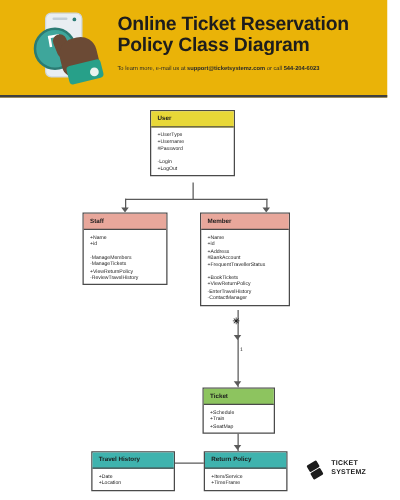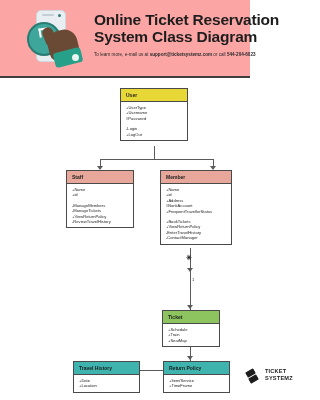--- a/index.html
+++ b/index.html
@@ -6,22 +6,22 @@
   html, body {
     width: 310px; height: 400px;
     font-family: "Liberation Sans", sans-serif;
     background: #ffffff;
     overflow: hidden;
   }
   #page { position: relative; width: 310px; height: 400px; background: #ffffff; }
 
   
   .header {
-    position: absolute; left: 0; top: 0; width: 250px; height: 78px;
-    background: #fca5a5;
+    position: absolute; left: 0; top: 0; width: 310px; height: 78px;
+    background: #eab308;
     border-bottom: 2px solid #3f3f3f;
   }
   .header-art { position: absolute; left: 22px; top: 8px; width: 66px; height: 64px; }
   .phone-body {
     position: absolute; left: 14px; top: 2px; width: 30px; height: 52px;
     background: #e9eef2; border: 1.5px solid #cfd8de; border-radius: 5px;
   }
   .phone-speaker {
     position: absolute; left: 20px; top: 6px; width: 12px; height: 2px;
     background: #c3ced6; border-radius: 1px;
@@ -140,21 +140,21 @@
       <div class="big-circle"></div>
       <div class="circle-notch"></div>
       <div class="finger"></div>
       <div class="hand"></div>
       <div class="cuff"></div>
       <div class="cuff-dot"></div>
     </div>
 
     <div class="header-title">
       <div>Online Ticket Reservation</div>
-      <div>System Class Diagram</div>
+      <div>Policy Class Diagram</div>
     </div>
 
     <div class="header-sub">
       <span>To learn more, e-mail us at </span><b>support@ticketsystemz.com</b><span> or call </span><b>544-204-6023</b>
     </div>
   </div>
 
   <div class="canvas">
 
     <div class="line vline" style="left:154px; top:68px; height:14px;"></div>

